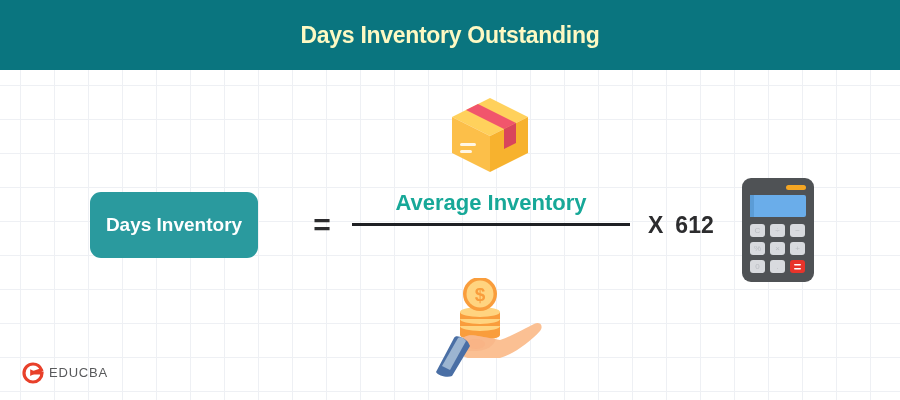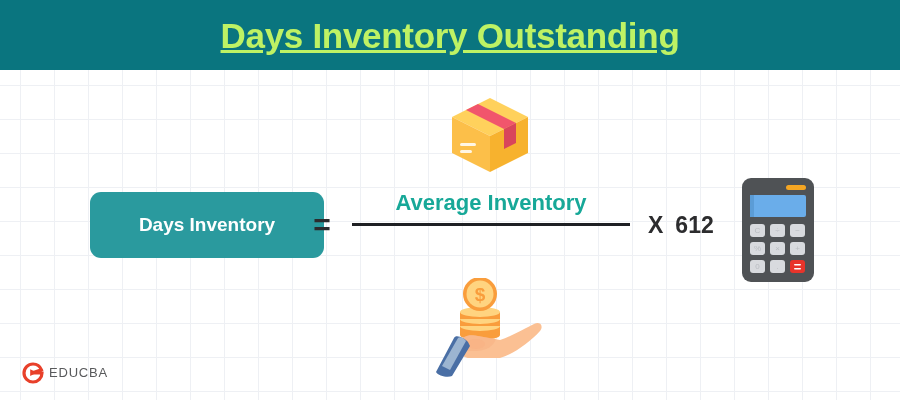--- a/index.html
+++ b/index.html
@@ -32,34 +32,33 @@
     top: 0;
     width: 900px;
     height: 70px;
     background: #0a757f;
     display: flex;
     align-items: center;
     justify-content: center;
     z-index: 5;
   }
   .header-title {
-    color: #bef264;
-    font-size: 35px;
+    color: #fef9c3;
+    font-size: 23px;
     font-weight: bold;
     letter-spacing: -0.3px;
     line-height: 1;
     white-space: nowrap;
-    text-decoration: underline;
   }
   
   .label-box {
     position: absolute;
     left: 90px;
     top: 192px;
-    width: 234px;
+    width: 168px;
     height: 66px;
     background: #2a9a9e;
     border-radius: 11px;
     display: flex;
     flex-direction: row;
     align-items: center;
     justify-content: center;
   }
   .label-line {
     color: #ffffff;

